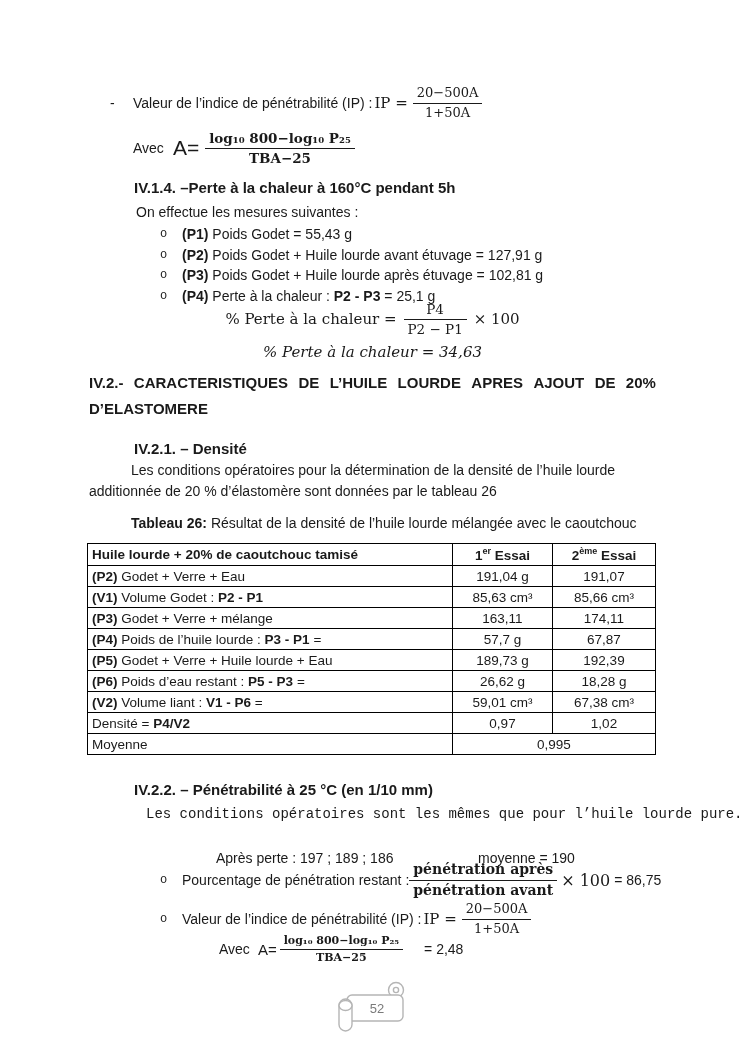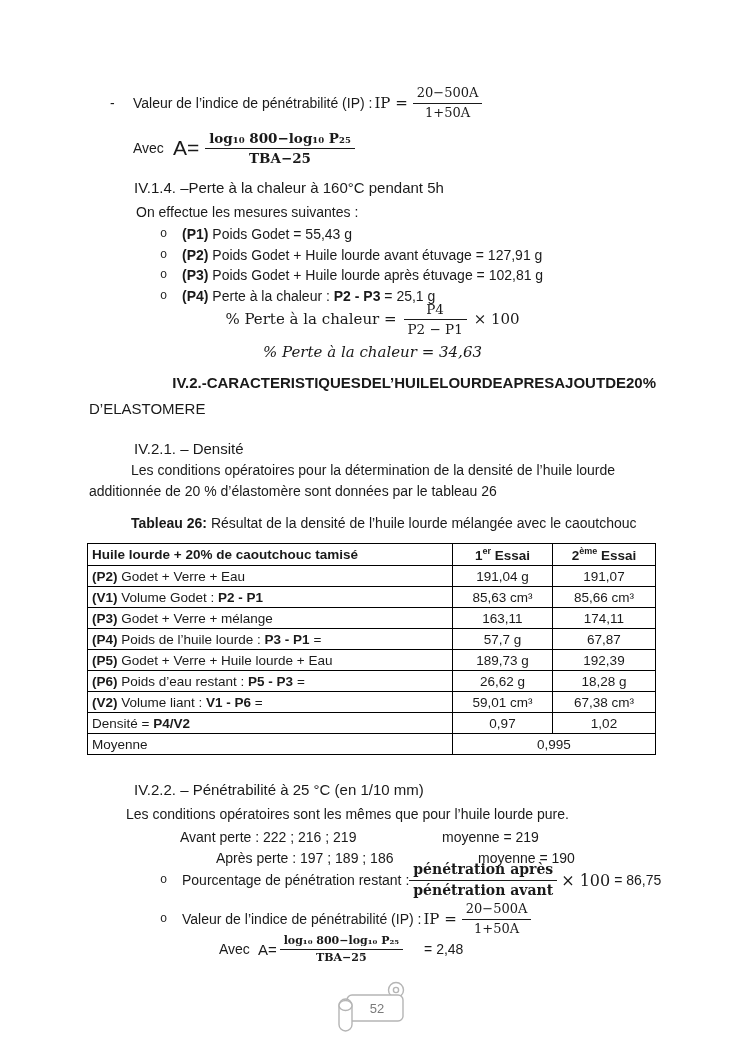--- a/index.html
+++ b/index.html
@@ -10,22 +10,22 @@
   }
   .abs{position:absolute;}
   .b{font-weight:bold;}
   .serif{font-family:"DejaVu Serif",serif;}
   .row{display:flex;align-items:center;}
   .marker{width:22px;flex:0 0 22px;font-family:"Liberation Mono",monospace;font-size:12px;}
   .frac{display:inline-block;vertical-align:middle;text-align:center;
         font-family:"DejaVu Serif",serif;line-height:1.25;}
   .frac .num{display:block;border-bottom:1.3px solid #1a1a1a;padding:0 4px 1px 4px;}
   .frac .den{display:block;padding:1px 4px 0 4px;}
-  .h-bold{font-weight:normal;font-size:15px;}
-  .jline{display:flex;justify-content:flex-end;width:567px;font-weight:bold;font-size:15px;}
+  .h-bold{font-weight:bold;font-size:15px;}
+  .jline{display:flex;justify-content:space-between;width:567px;font-weight:bold;font-size:15px;}
   .center-line{width:567px;text-align:center;}
   
   .dtable{border-collapse:collapse;width:568px;font-size:13.5px;table-layout:fixed;}
   .dtable td{border:1.4px solid #000;height:20px;padding:0 2px 0 4px;vertical-align:middle;}
   .dtable tr.hdr td{height:21px;font-weight:bold;}
   .dtable td.val{text-align:center;padding:0;}
   .dtable sup{font-size:9px;font-weight:bold;}
   
   .footer-wrap{left:50%;transform:translateX(-50%);text-align:right;}
 </style>
@@ -159,26 +159,22 @@
       <td class="val">1,02</td>
     </tr>
     <tr>
       <td>Moyenne</td>
       <td class="val" colspan="2">0,995</td>
     </tr>
   </tbody>
     </table>
 
   <div class="abs h-bold" style="top:781px;left:134px;">IV.2.2. – Pénétrabilité à 25 °C (en 1/10 mm)</div>
-  <div class="abs" style="top:806px;left:126px;">Les conditions opératoires sont les mêmes que pour l’huile lourde pure.</div>
-
-  <div class="abs row" style="top:827px;left:180px;width:400px;height:20px;">
-    <span style="width:262px;flex:0 0 262px;">Avant perte : 222 ; 216 ; 219</span>
-    <span>moyenne = 219</span>
-  </div>
+  <div class="abs" style="top:806px;left:146px;font-family:Liberation Mono, monospace;">Les conditions opératoires sont les mêmes que pour l’huile lourde pure.</div>
+
   <div class="abs row" style="top:848px;left:180px;width:400px;height:20px;">
     <span style="width:262px;flex:0 0 262px;margin-left:36px;">Après perte : 197 ; 189 ; 186</span>
     <span>moyenne = 190</span>
   </div>
 
   <div class="abs row" style="top:860px;left:160px;height:40px;">
     <span class="marker">o</span>
     <span>Pourcentage de pénétration restant : </span>
     <span class="frac b" style="font-size:14px;">
       <span class="num">pénétration après</span>

